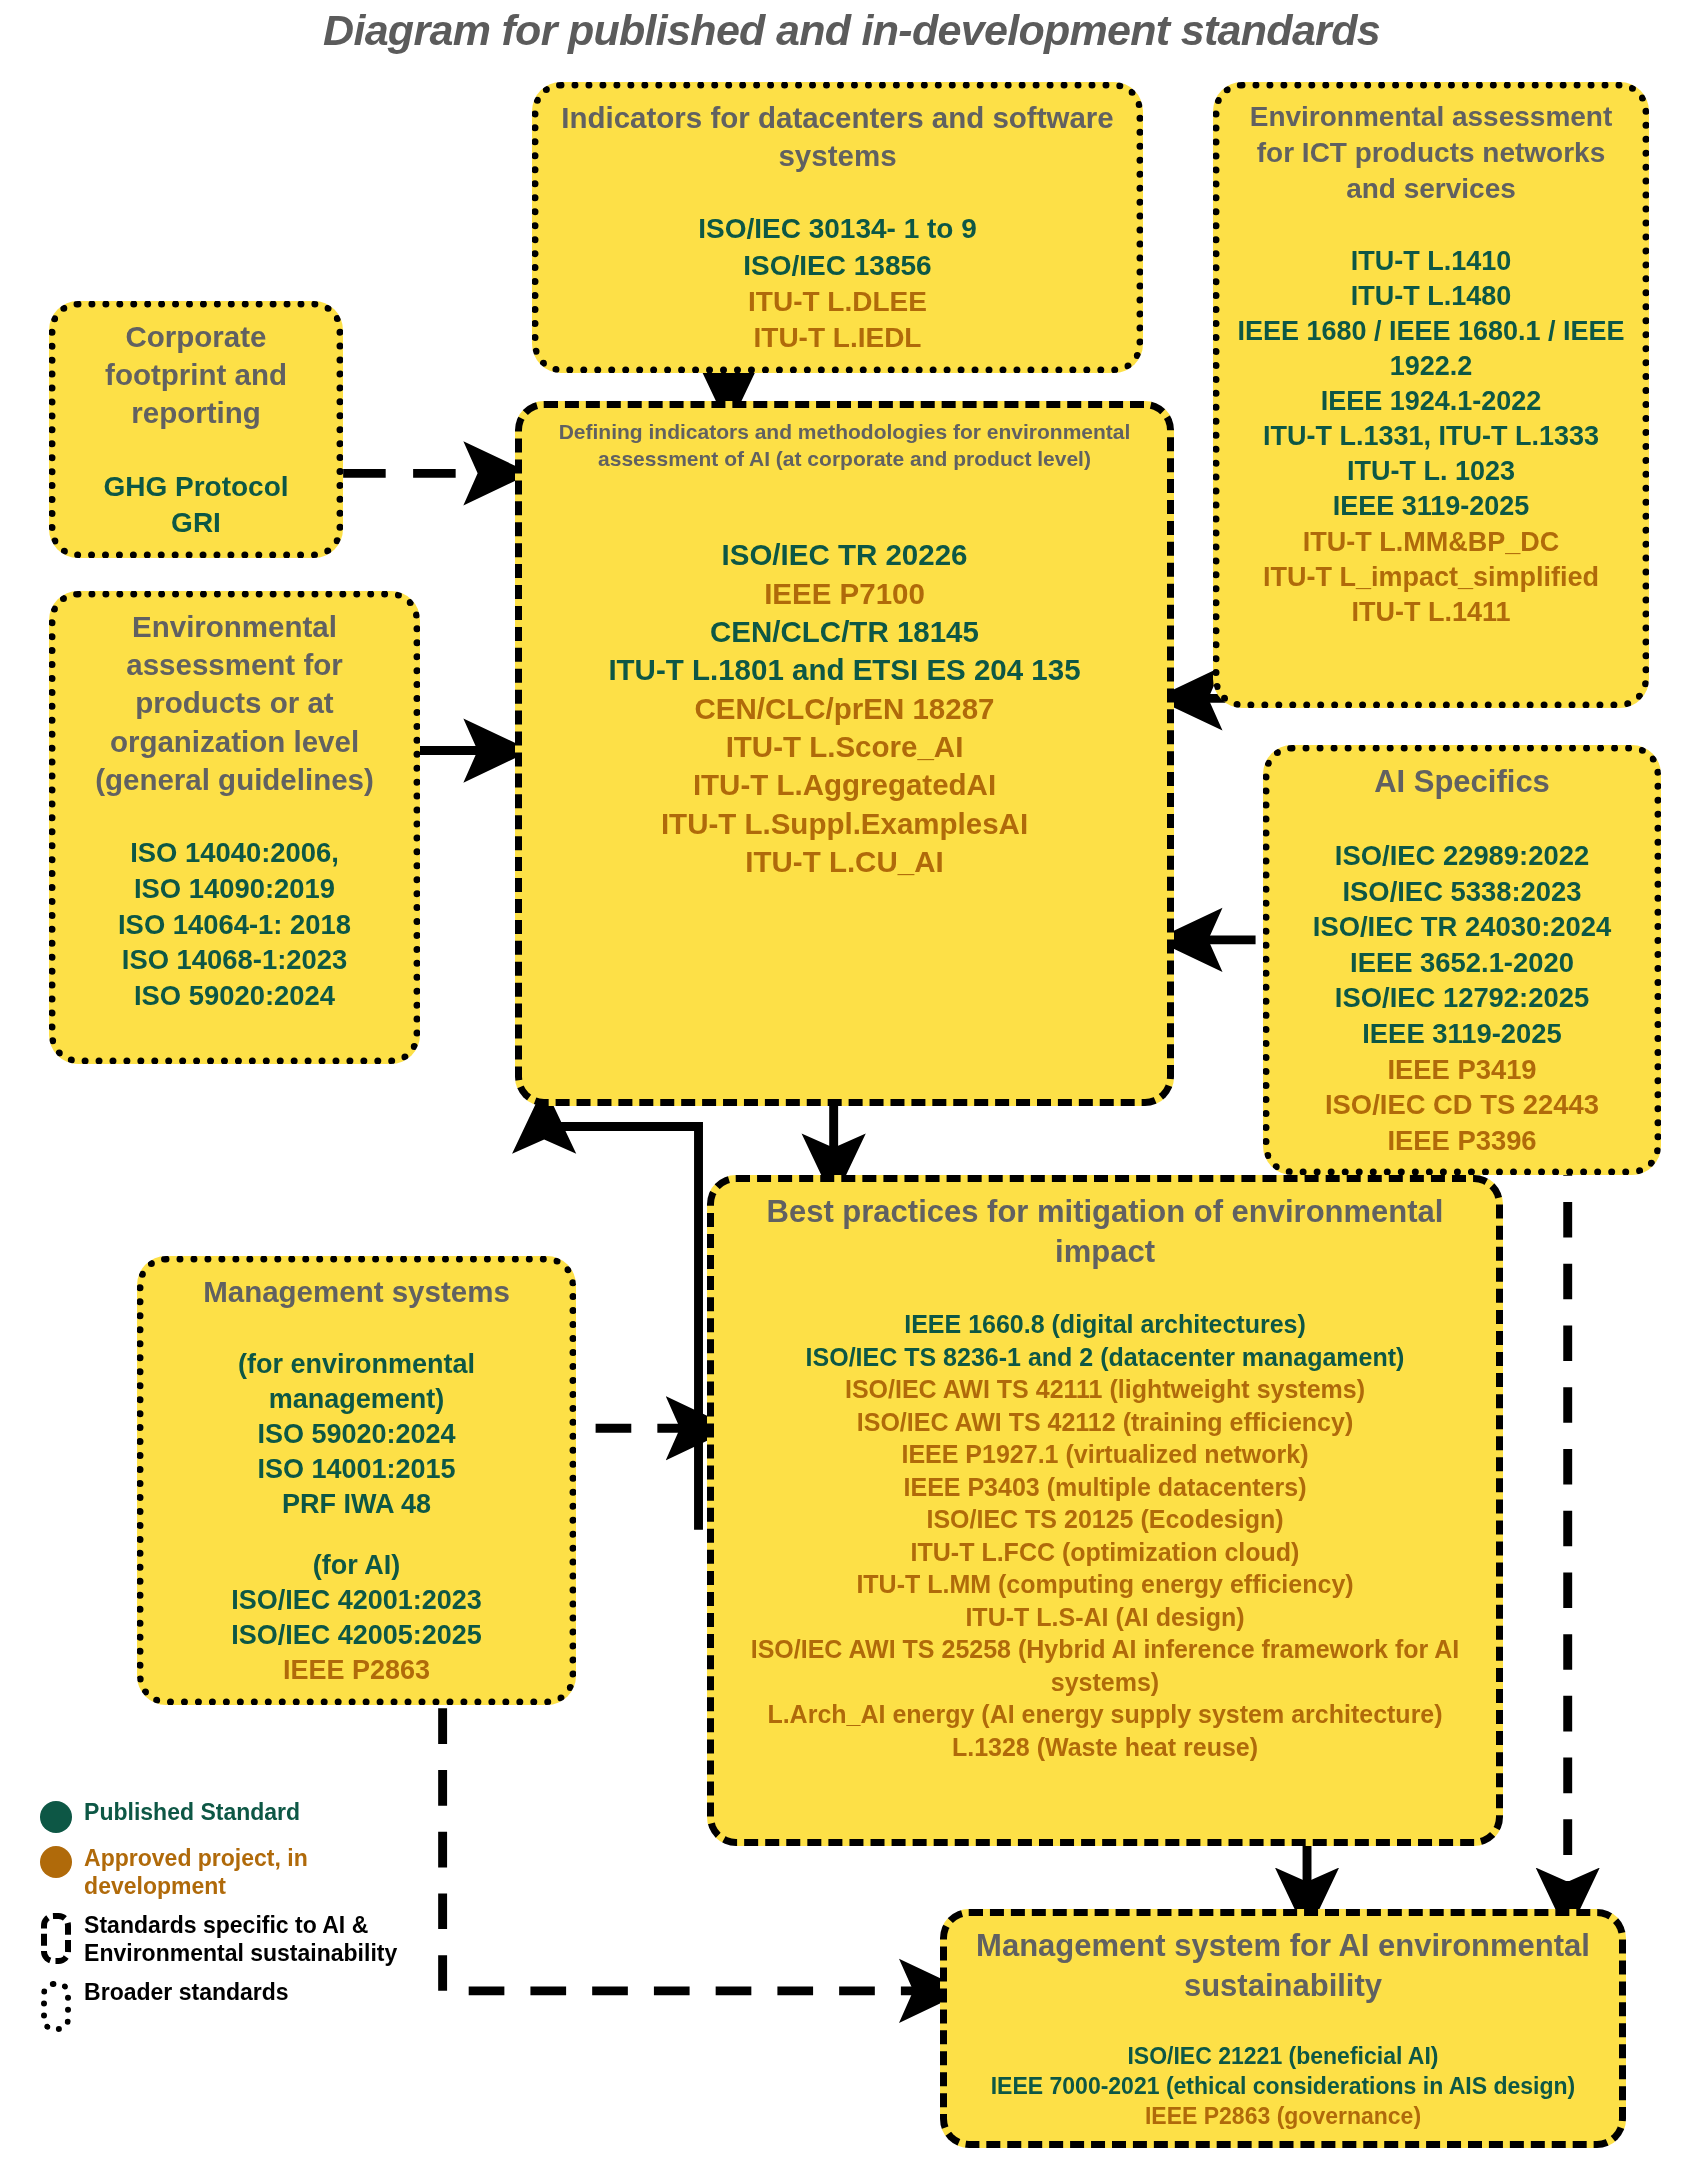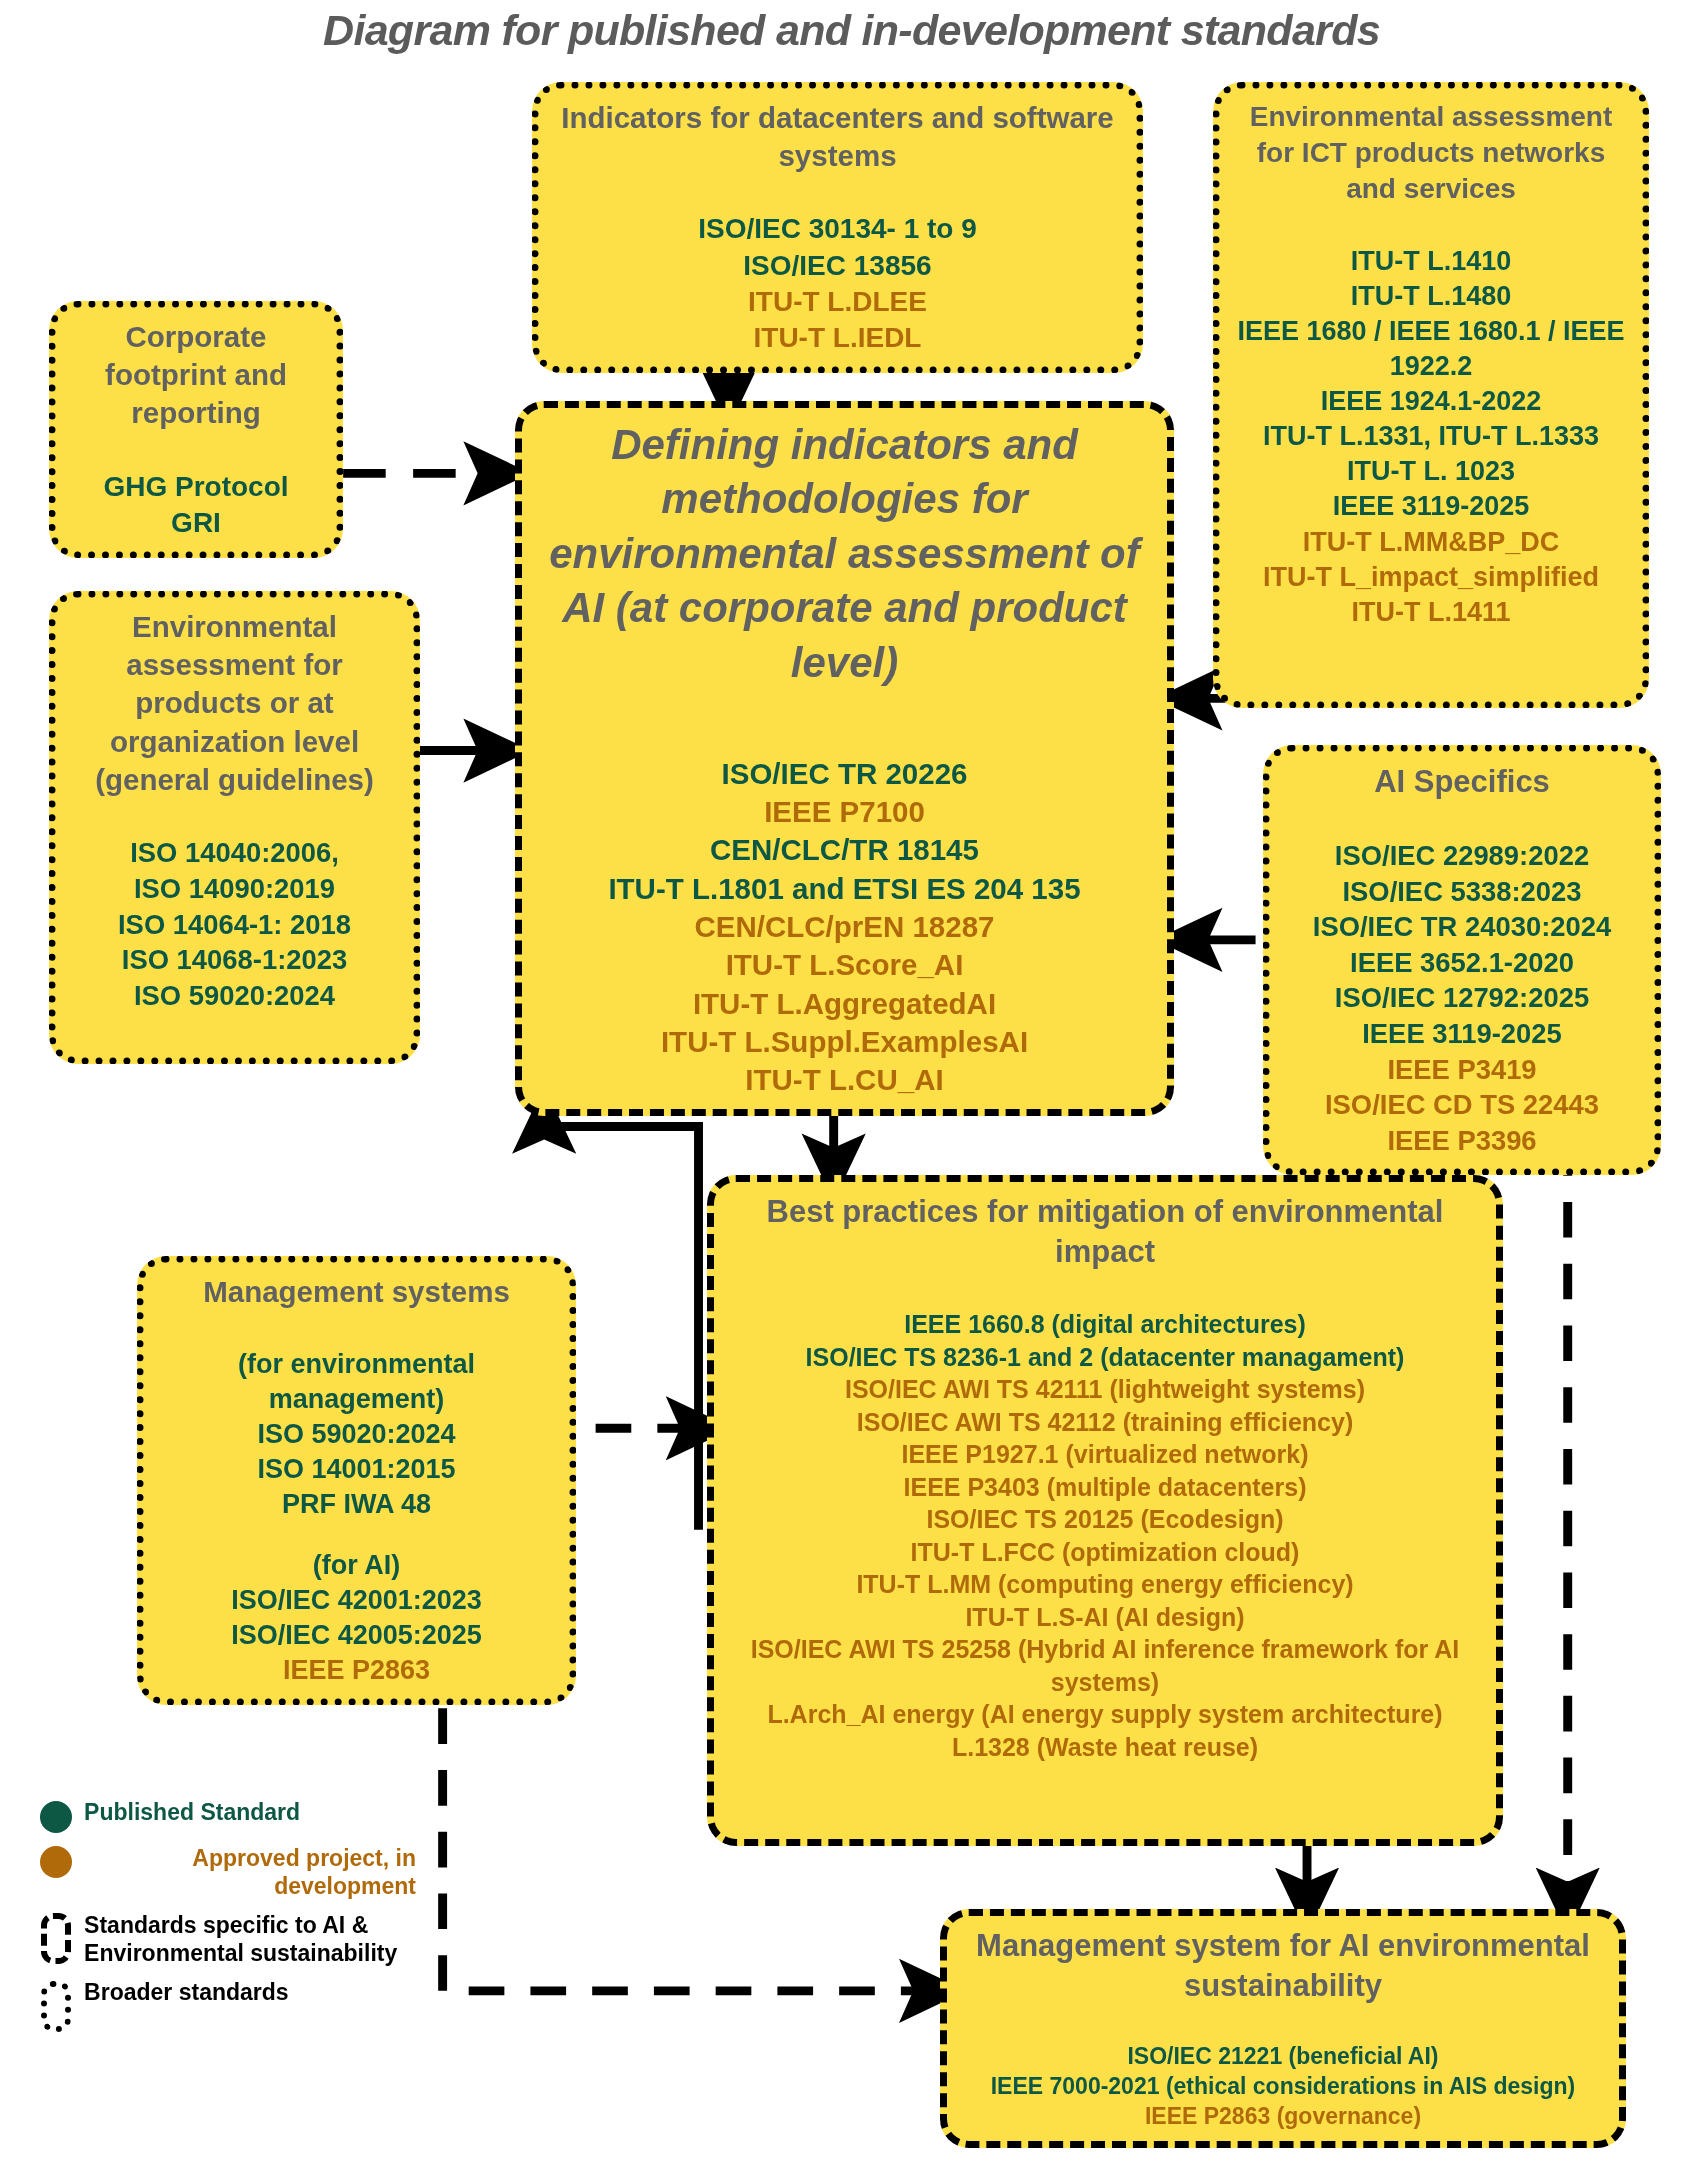--- a/index.html
+++ b/index.html
@@ -87,21 +87,21 @@
   .keybox.specific { border: 6.2px dashed #000; }
   .keybox.broader  { border: 6.2px dotted #000; }
   .legend-label {
     font-size: 23px;
     font-weight: 700;
     line-height: 1.22;
     text-align: left;
     padding-left: 4.1px;
   }
   .legend-label.pub { color: #0d5745; }
-  .legend-label.dev { color: #b06a0a; text-align: right; }
+  .legend-label.dev { color: #b06a0a; }
   .legend-label.plain { color: #000000; font-weight: 600; }
 </style>
 </head>
 <body>
 
 <div id="canvas">
 
   <svg id="wires" viewBox="0 0 2482 3150" width="1703" height="2161" xmlns="http://www.w3.org/2000/svg">
     <defs>
       <marker id="ah" markerWidth="8" markerHeight="8" refX="4.6" refY="4" orient="auto" markerUnits="strokeWidth">
@@ -182,21 +182,21 @@
     <div class="node-list" style="font-size:27.4px;">
         <span class="row pub">ISO 14040:2006,</span>
         <span class="row pub">ISO 14090:2019</span>
         <span class="row pub">ISO 14064-1: 2018</span>
         <span class="row pub">ISO 14068-1:2023</span>
         <span class="row pub">ISO 59020:2024</span>
       </div>
   </div>
 
   <div class="node specific" style="left:515px; top:401px; width:659px; min-height:705px;">
-    <div class="node-title" style="font-size:42px;font-style:italic;">Defining indicators and methodologies for environmental assessment of AI (at corporate and product level)</div>
+    <div class="node-title" style="font-size:21px;">Defining indicators and methodologies for environmental assessment of AI (at corporate and product level)</div>
     <div class="node-list" style="font-size:29.5px;">
         <span class="spacer"></span>
         <span class="row pub">ISO/IEC TR 20226</span>
         <span class="row dev">IEEE P7100</span>
         <span class="row pub">CEN/CLC/TR 18145</span>
         <span class="row pub">ITU-T L.1801 and ETSI ES 204 135</span>
         <span class="row dev">CEN/CLC/prEN 18287</span>
         <span class="row dev">ITU-T L.Score_AI</span>
         <span class="row dev">ITU-T L.AggregatedAI</span>
         <span class="row dev">ITU-T L.Suppl.ExamplesAI</span>

